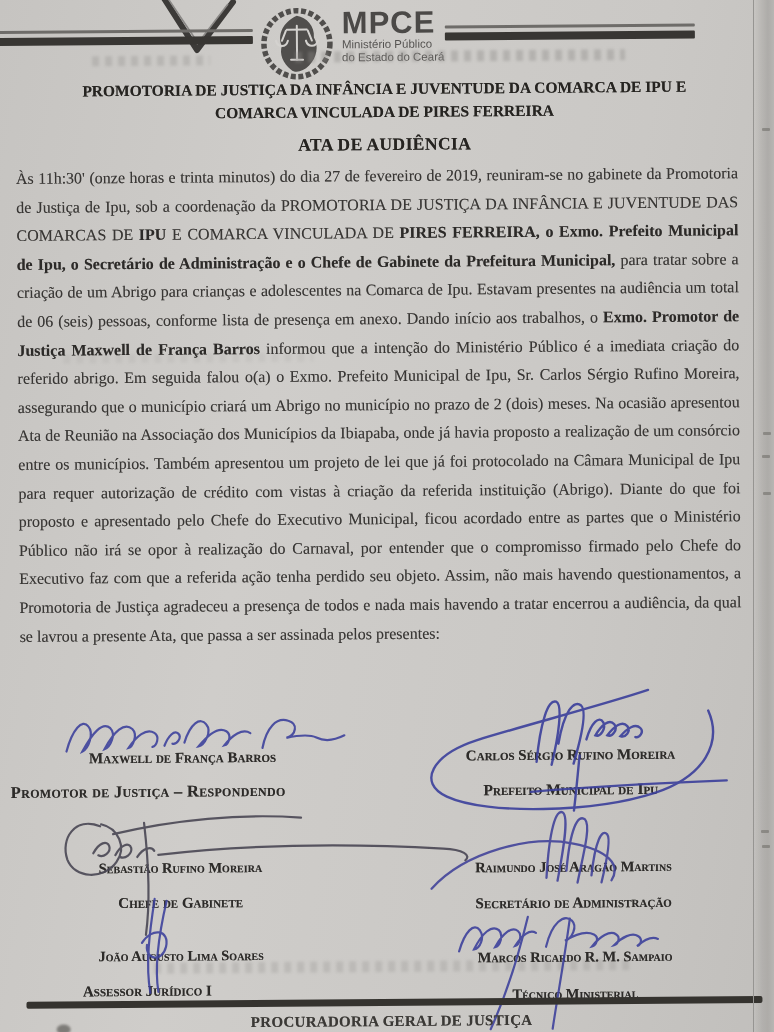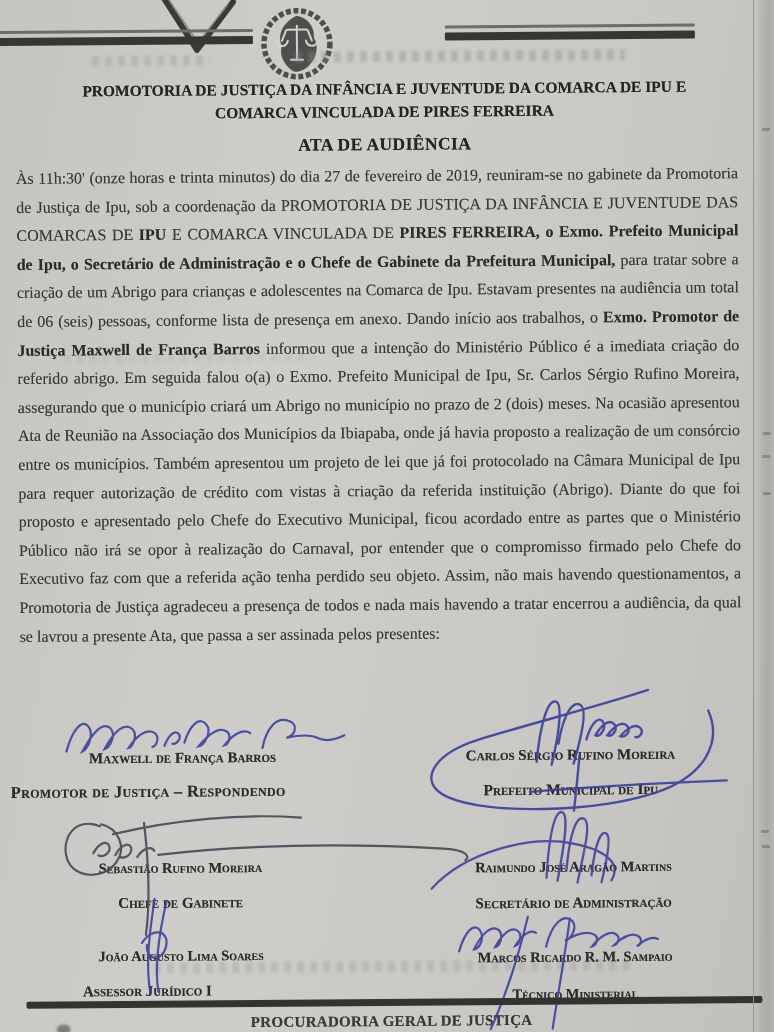--- a/index.html
+++ b/index.html
@@ -95,20 +95,25 @@
         <g fill="none" stroke="#d4d2cf" stroke-width="2" stroke-linecap="round">
           <path d="M36,18 L36,52"></path>
           <path d="M26,22 L46,22"></path>
           <path d="M25,23 L21,33 M47,23 L51,33"></path>
           <path d="M15,33 C17,40 25,40 27,33"></path>
           <path d="M45,33 C47,40 55,40 57,33"></path>
           <path d="M30,52 L42,52"></path>
         </g>
       </g>
     </svg>
+    <div class="logo-text">
+      <div class="acronym">MPCE</div>
+      <div class="orgline">Ministério Público</div>
+      <div class="orgline">do Estado do Ceará</div>
+    </div>
 
     <div class="smudge sm1"></div>
     <div class="smudge sm2"></div>
     <div class="smudge sm3"></div>
     <div class="smudge sm4"></div>
     <div class="ink-dot"></div>
 
     <div class="dept">
       <div>PROMOTORIA DE JUSTIÇA DA INFÂNCIA E JUVENTUDE DA COMARCA DE IPU E</div>
       <div>COMARCA VINCULADA DE PIRES FERREIRA</div>

